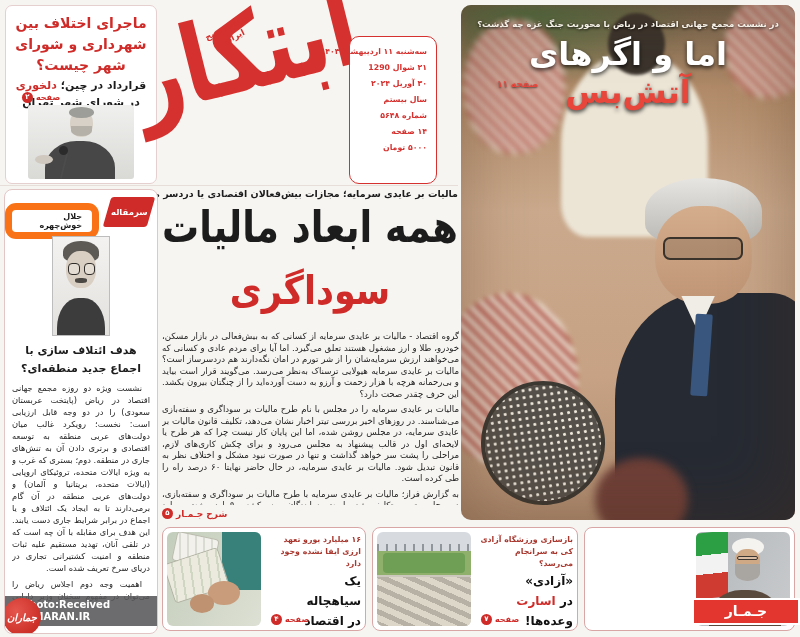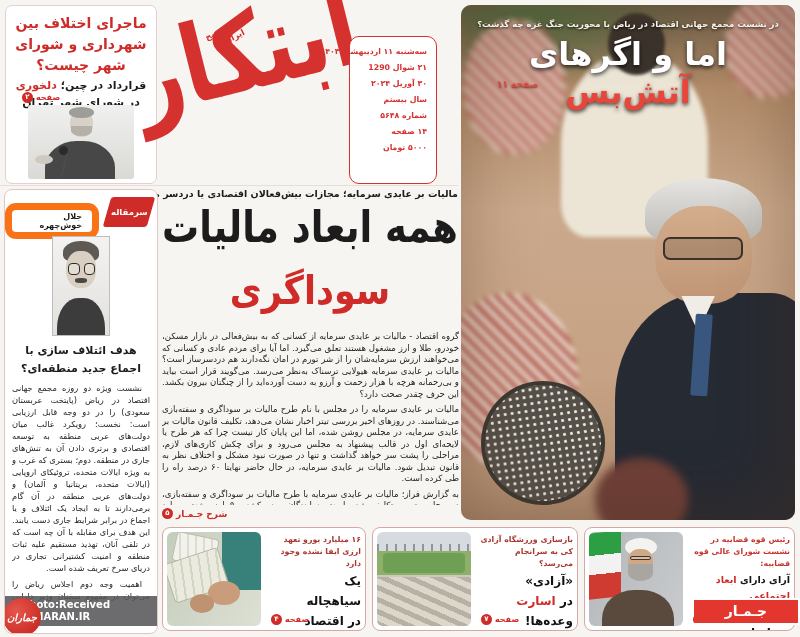--- a/index.html
+++ b/index.html
@@ -318,33 +318,20 @@
       </div>
     </div>
     <div class="bs-img st">
       <div class="st-truss"></div>
       <div class="st-field"></div>
       <div class="st-rows"></div>
     </div>
   </section>
 
   <section class="abs bs bs-c">
-    <div class="bs-text">
-      <div class="bs-kicker bright">رئیس قوه قضاییه در نشست شورای عالی قوه قضاییه:</div>
-      <div class="bs-line sm">
-        <span>آرای دارای</span>
-        <span class="red">ابعاد اجتماعی</span>
-      </div>
-      <div class="bs-line">منضم به پیوست</div>
-      <div class="bs-line">رسانه‌ای شوند</div>
-      <div class="badge bs-badge">
-        <span>صفحه</span>
-        <span class="disc">۳</span>
-      </div>
-    </div>
     <div class="bs-img cl">
       <div class="cl-flag"></div>
       <div class="cl-robe"></div>
       <div class="cl-turban"></div>
       <div class="cl-face"></div>
       <div class="cl-glass"></div>
       <div class="cl-beard"></div>
     </div>
   </section>
 

